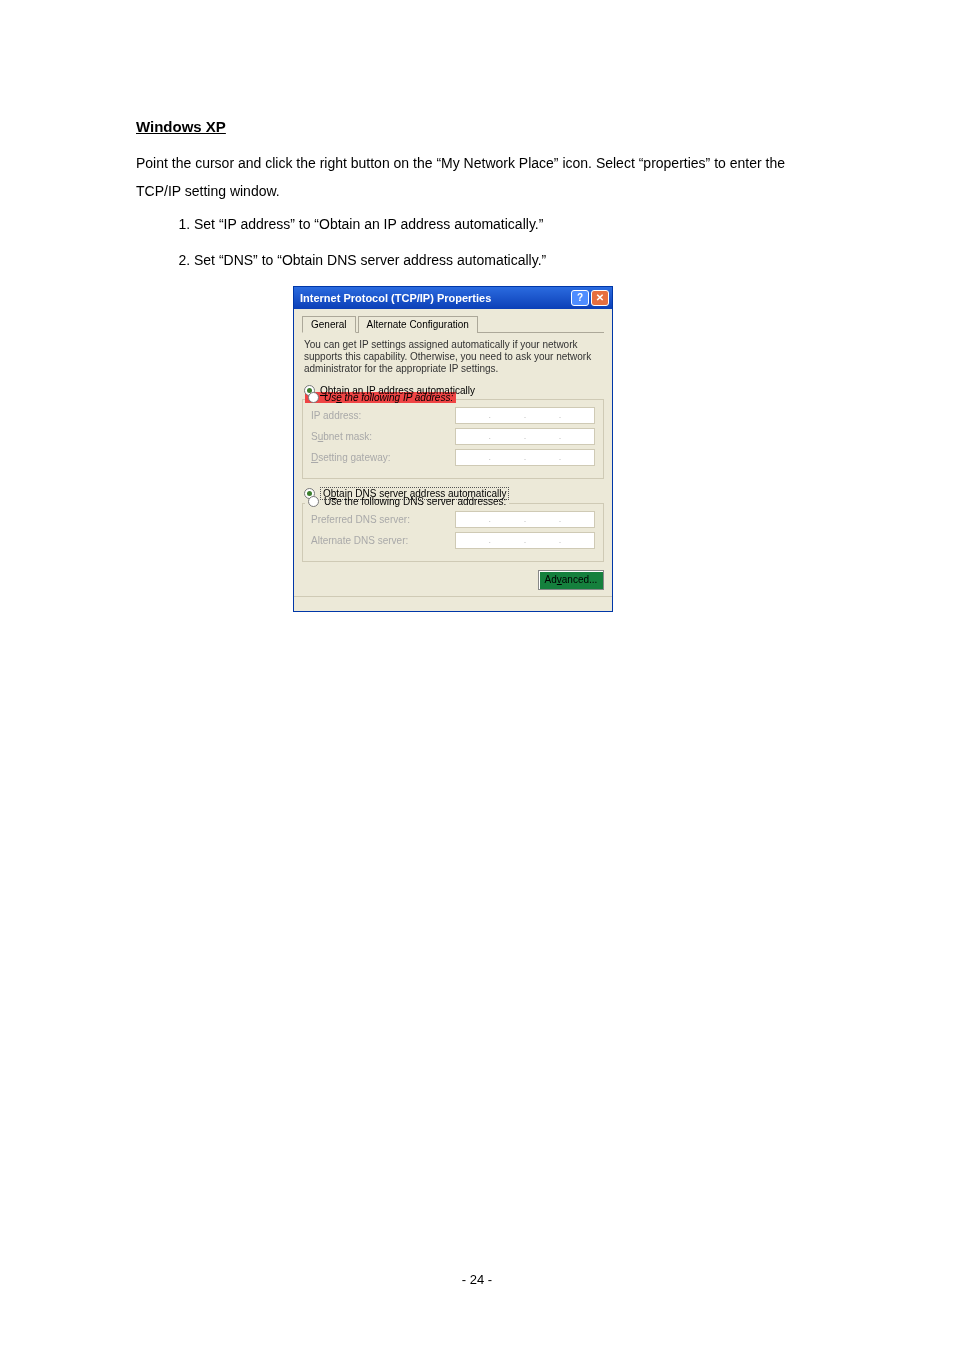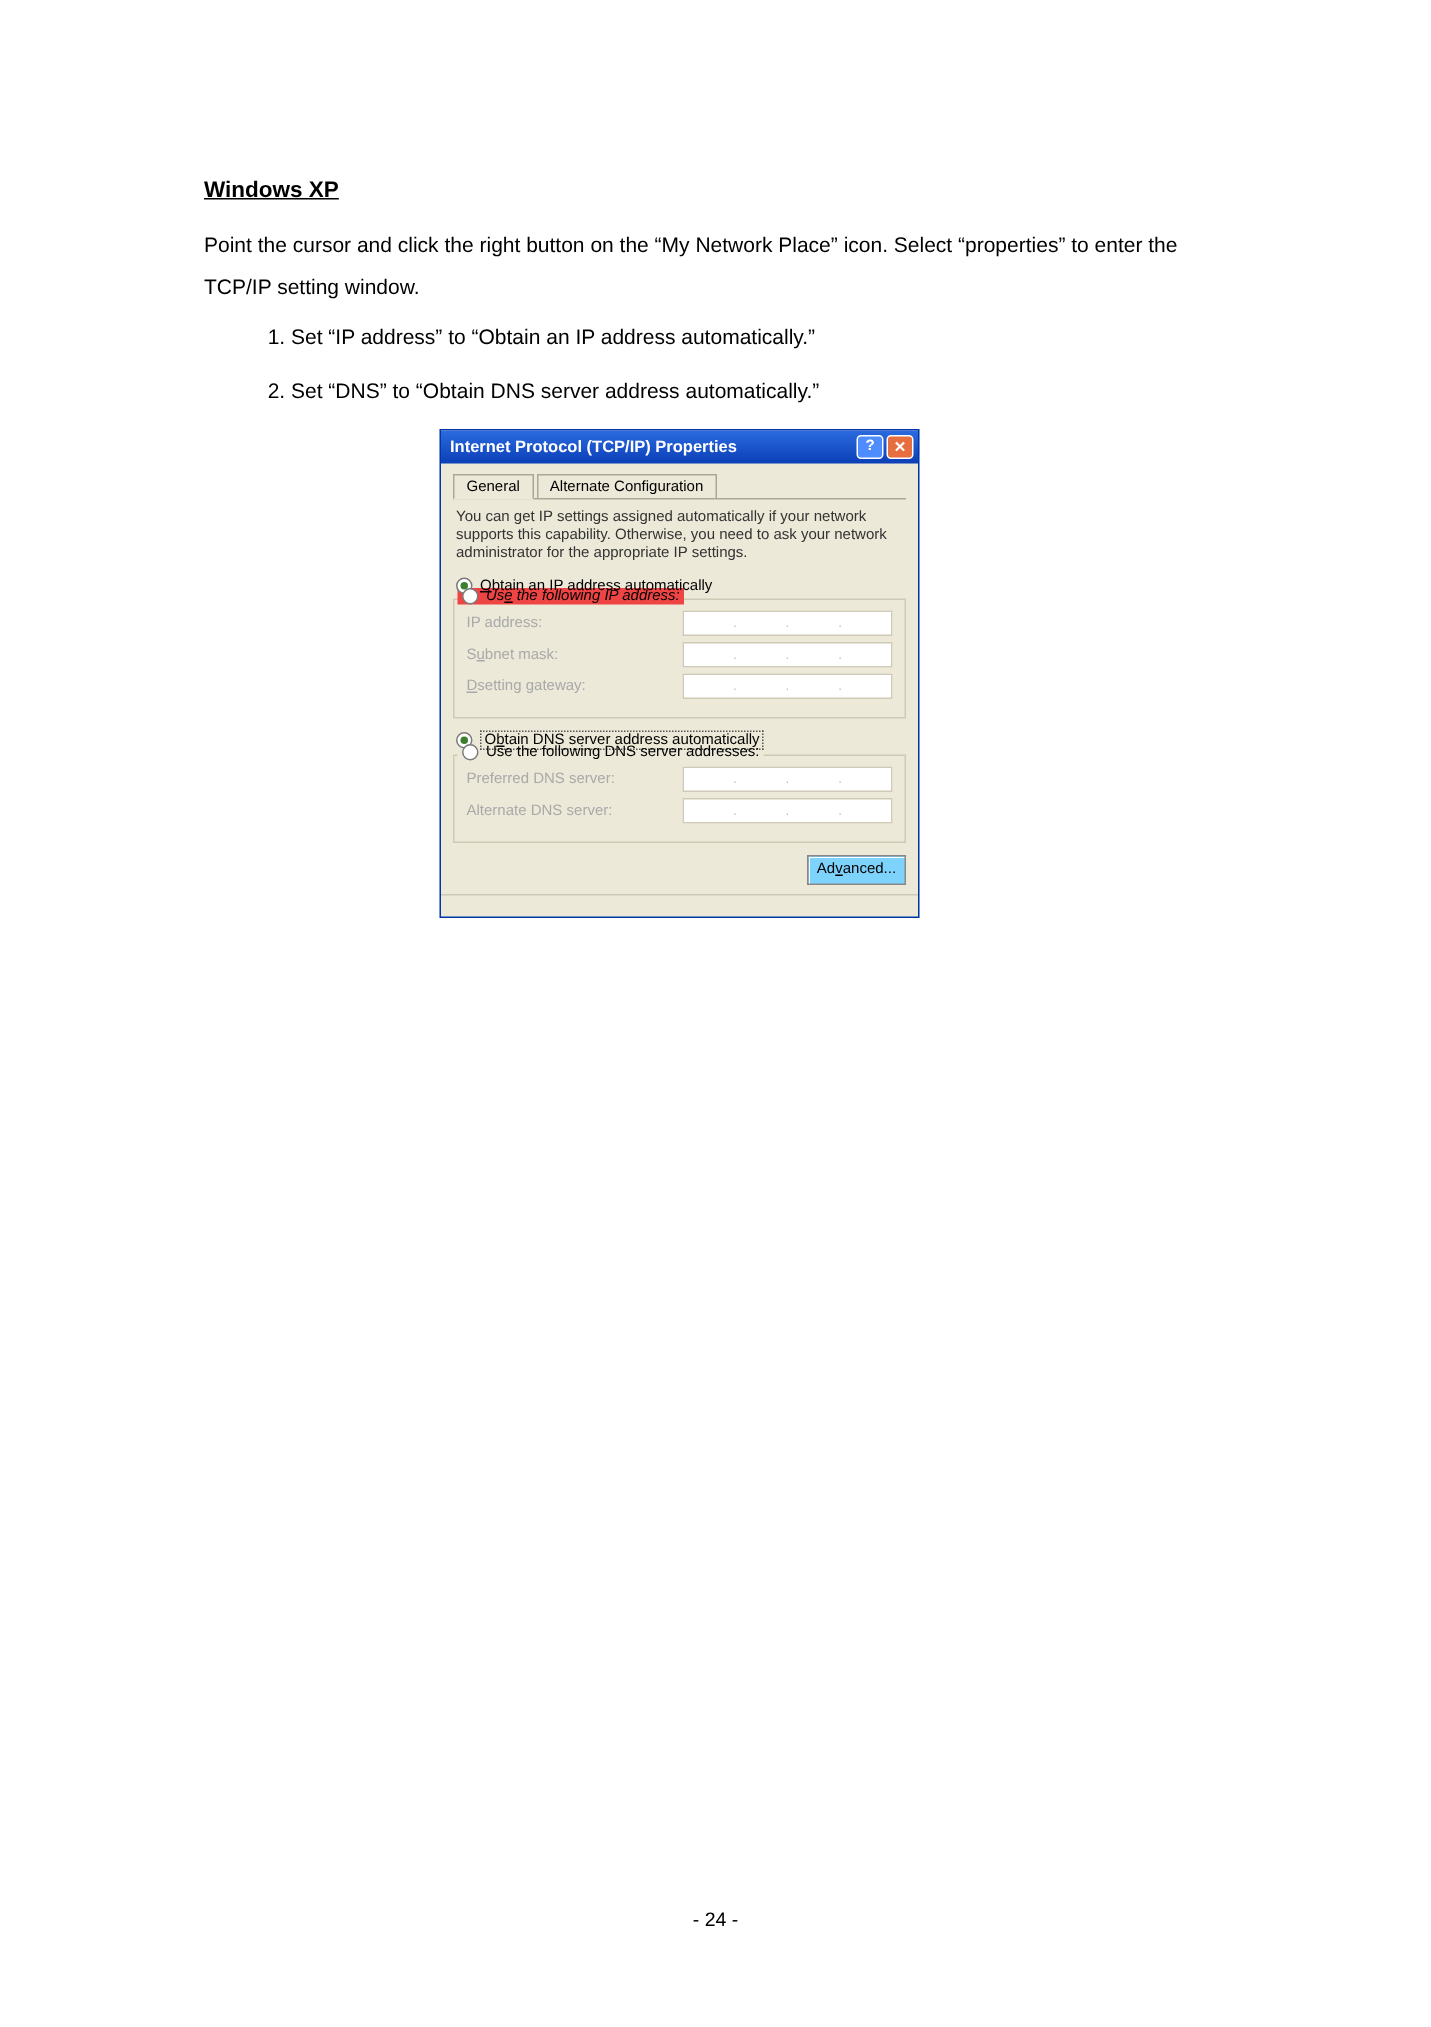--- a/index.html
+++ b/index.html
@@ -63,21 +63,21 @@
   .xp-title-btn {
     width: 18px; height: 16px;
     border: 1px solid #fff;
     border-radius: 3px;
     display: flex; align-items: center; justify-content: center;
     font-size: 10px; font-weight: bold;
   }
   .xp-help { background: #4f8dff; color:#fff; }
   .xp-close { background: #e76f3f; color:#fff; }
   .xp-body { padding: 6px 8px 8px 8px; }
-  .xp-tabs { display: flex; border-bottom: 1px solid #aca899; margin-bottom: 6px; align-items: center; }
+  .xp-tabs { display: flex; border-bottom: 1px solid #aca899; margin-bottom: 6px; }
   .xp-tab {
     padding: 2px 8px;
     border: 1px solid #aca899;
     border-bottom: none;
     background: #ece9d8;
     margin-right: 2px;
     position: relative;
     top: 1px;
     font-size: 10px;
   }
@@ -120,21 +120,21 @@
   }
   .xp-dotted-focus {
     border: 1px dotted #555;
     padding: 0 2px;
   }
   .xp-btn-row { display:flex; justify-content:flex-end; gap:6px; margin-top:4px; }
   .xp-btn-row.inner { padding-right: 0; margin-bottom: 6px; }
   .xp-button {
     min-width: 66px; height: 20px;
     border: 1px solid #888;
-    background: #7dd3fc;
+    background: #15803d;
     font-size: 10px;
     display:flex; align-items:center; justify-content:center;
     box-shadow: inset 1px 1px 0 #fff;
   }
   .u { text-decoration: underline; }
   .page-number {
     position: absolute;
     bottom: 64px;
     left: 0; right: 0;
     text-align: center;

